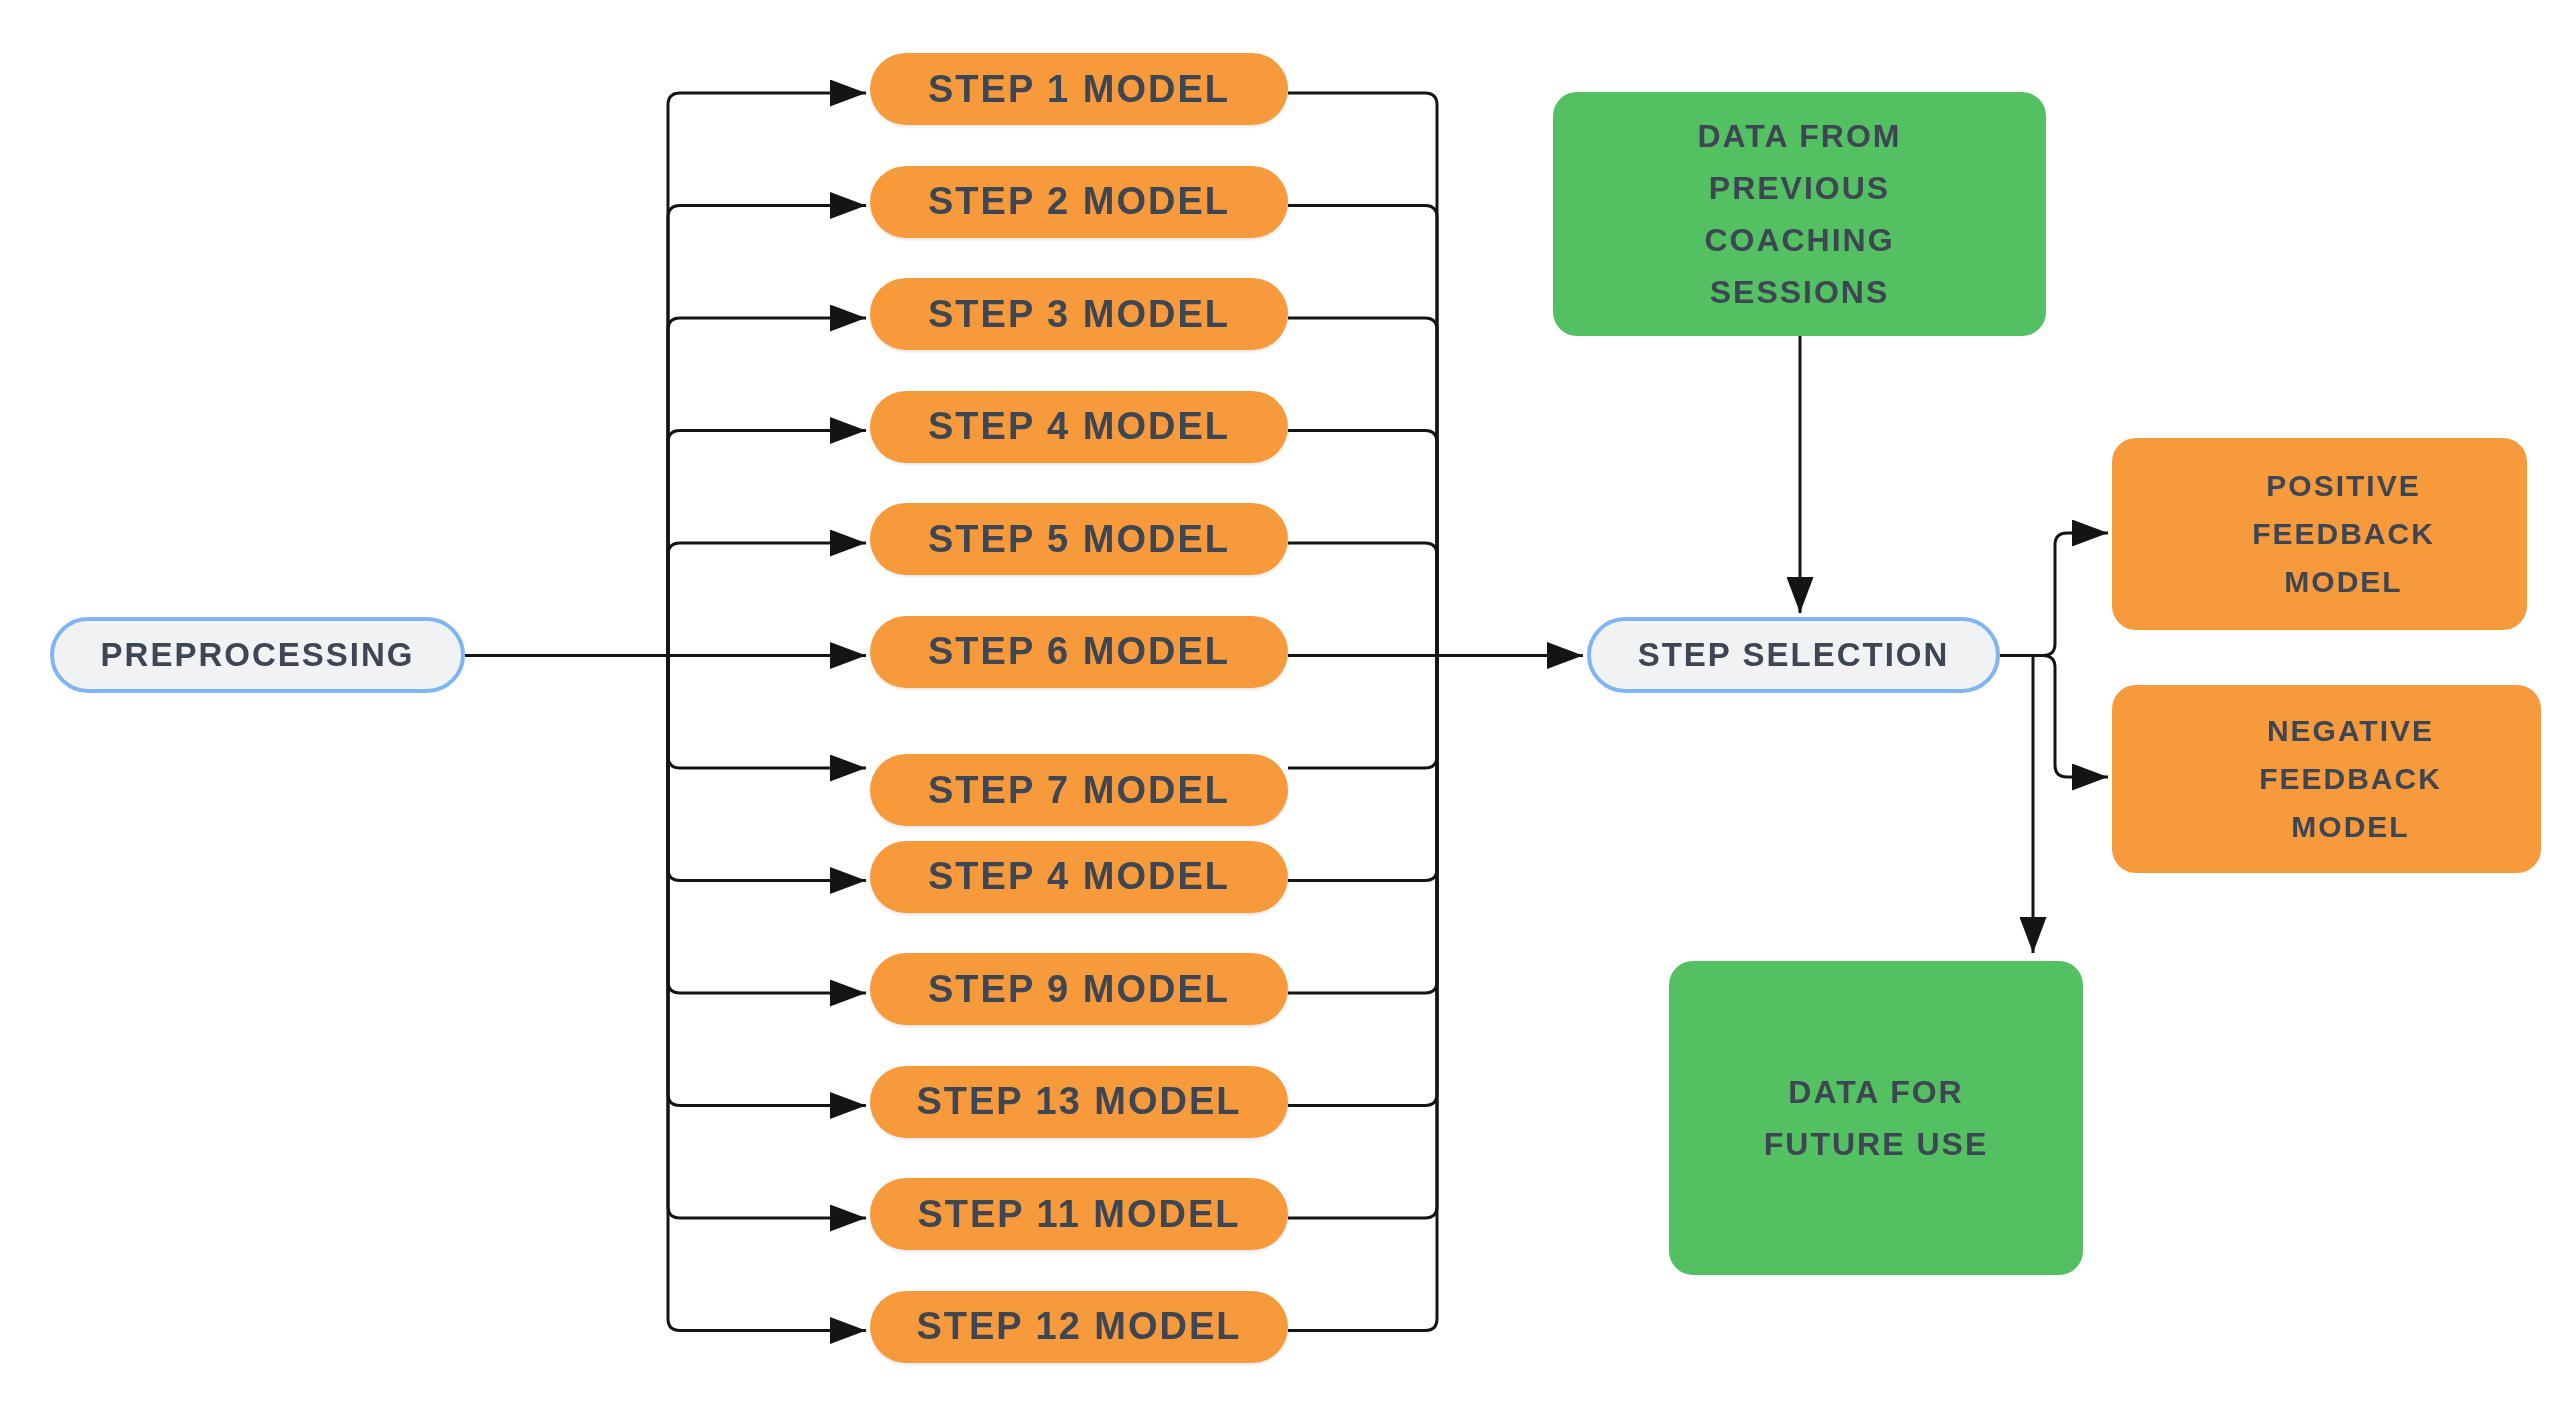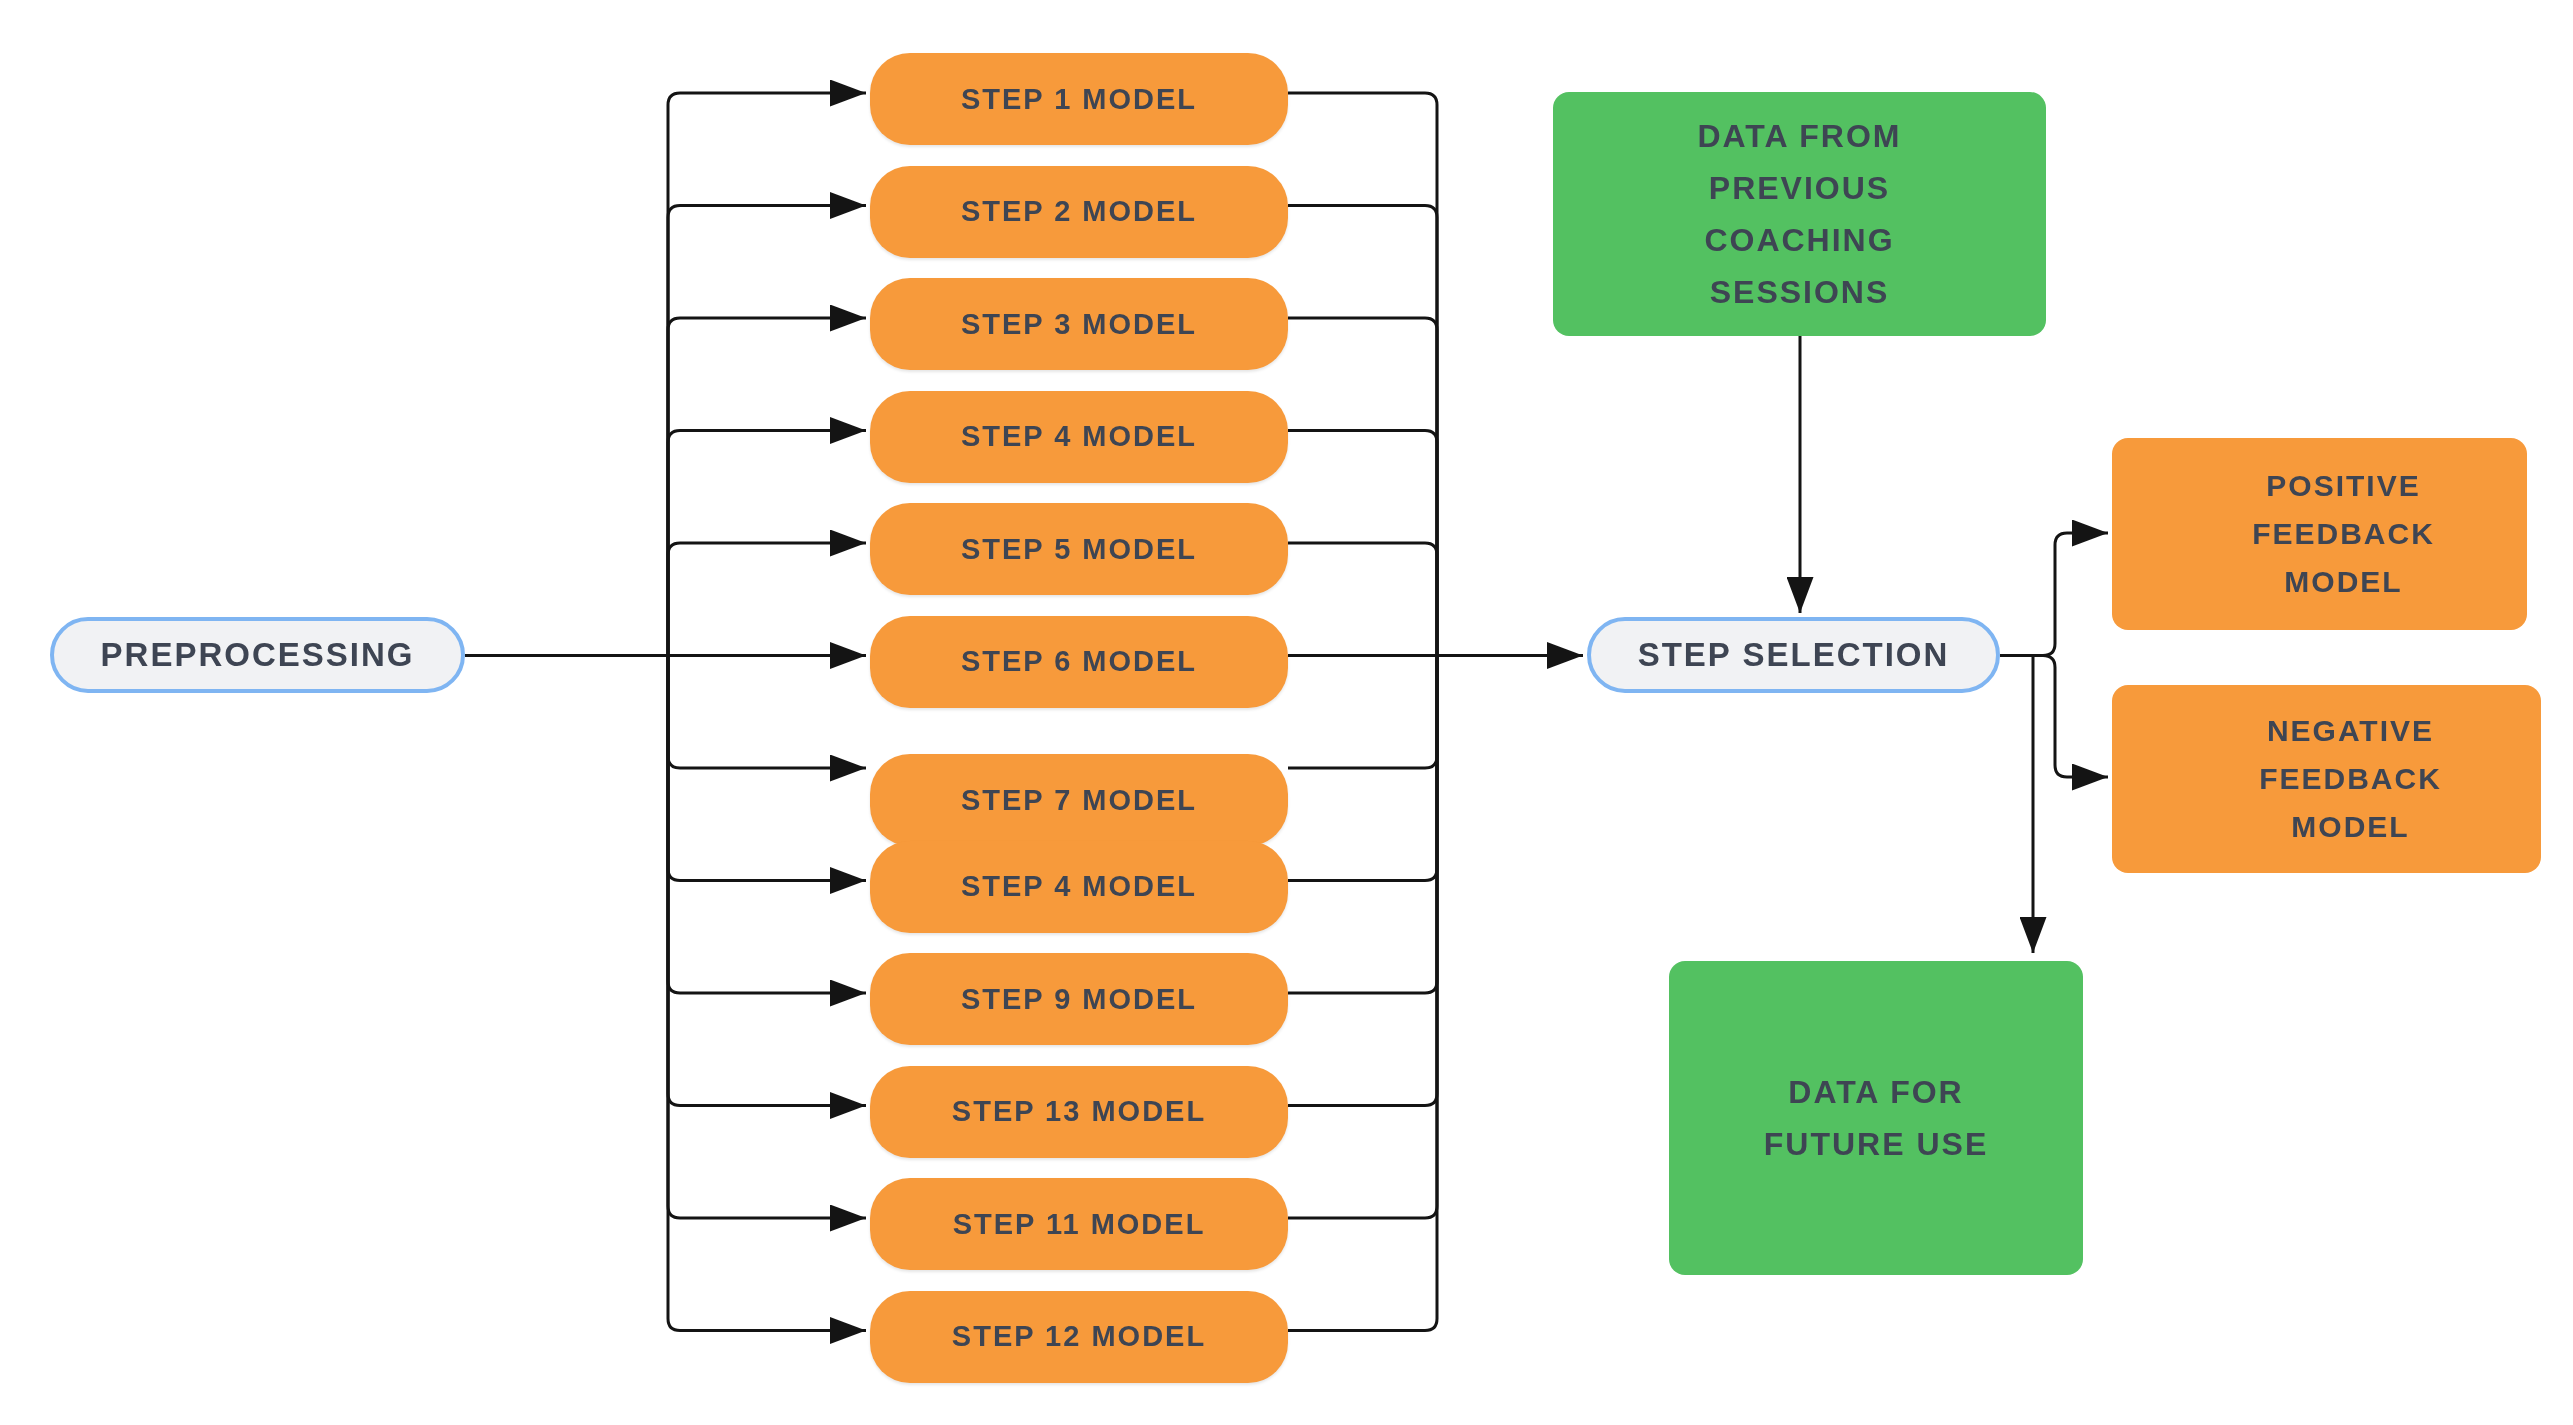--- a/index.html
+++ b/index.html
@@ -21,28 +21,28 @@
     text-align:center;color:var(--ink);font-weight:700;
     white-space:pre-line;box-sizing:border-box;
   }
   .pill{
     background:var(--pill-fill);
     border:4px solid var(--pill-border);
     border-radius:42px;
     font-size:33px;letter-spacing:2px;
   }
   .step{
-    left:870px;width:418px;height:92px;
+    left:870px;width:418px;height:72px;
     background:var(--orange);
     border-radius:40px;
-    font-size:29px;letter-spacing:2px;
+    font-size:38px;letter-spacing:2px;
     box-shadow:0 2px 3px rgba(0,0,0,0.10);
   }
   .bigbox{
-    border-radius:16px;
+    border-radius:24px;
     font-size:32px;line-height:52px;letter-spacing:2px;
   }
   .green{background:var(--green);}
   .orangebox{background:var(--orange);padding-left:48px;}
   svg.wires{position:absolute;left:0;top:0;pointer-events:none;}
   svg.wires path{fill:none;stroke:var(--line);stroke-width:3px;}
 </style>
 </head>
 <body>
 

